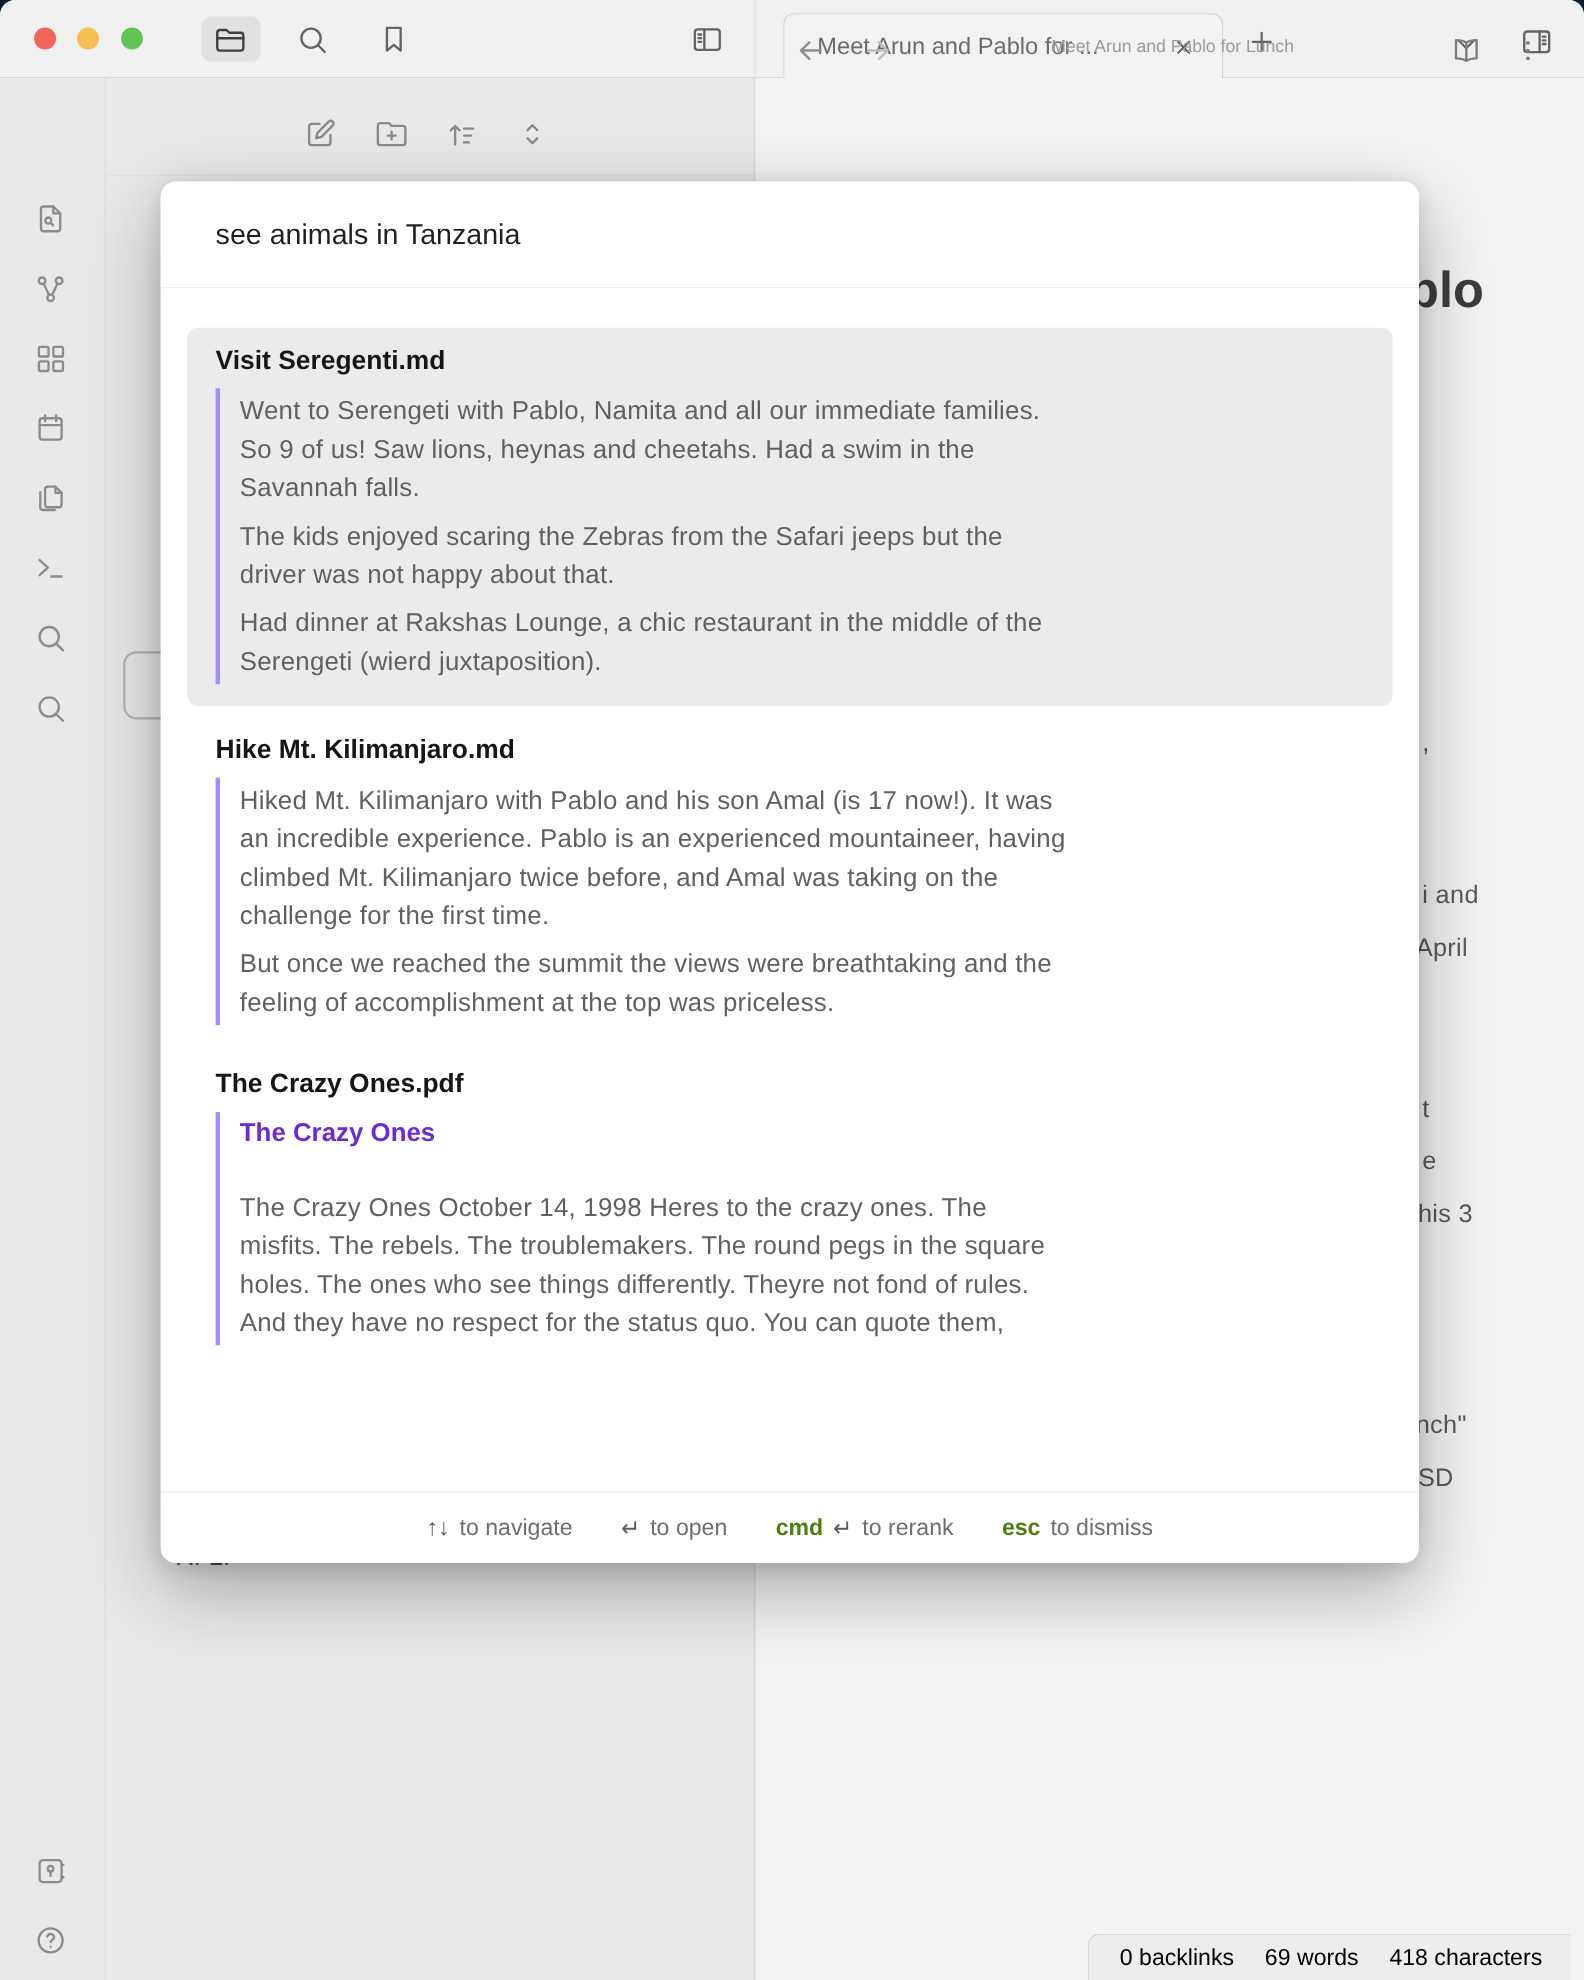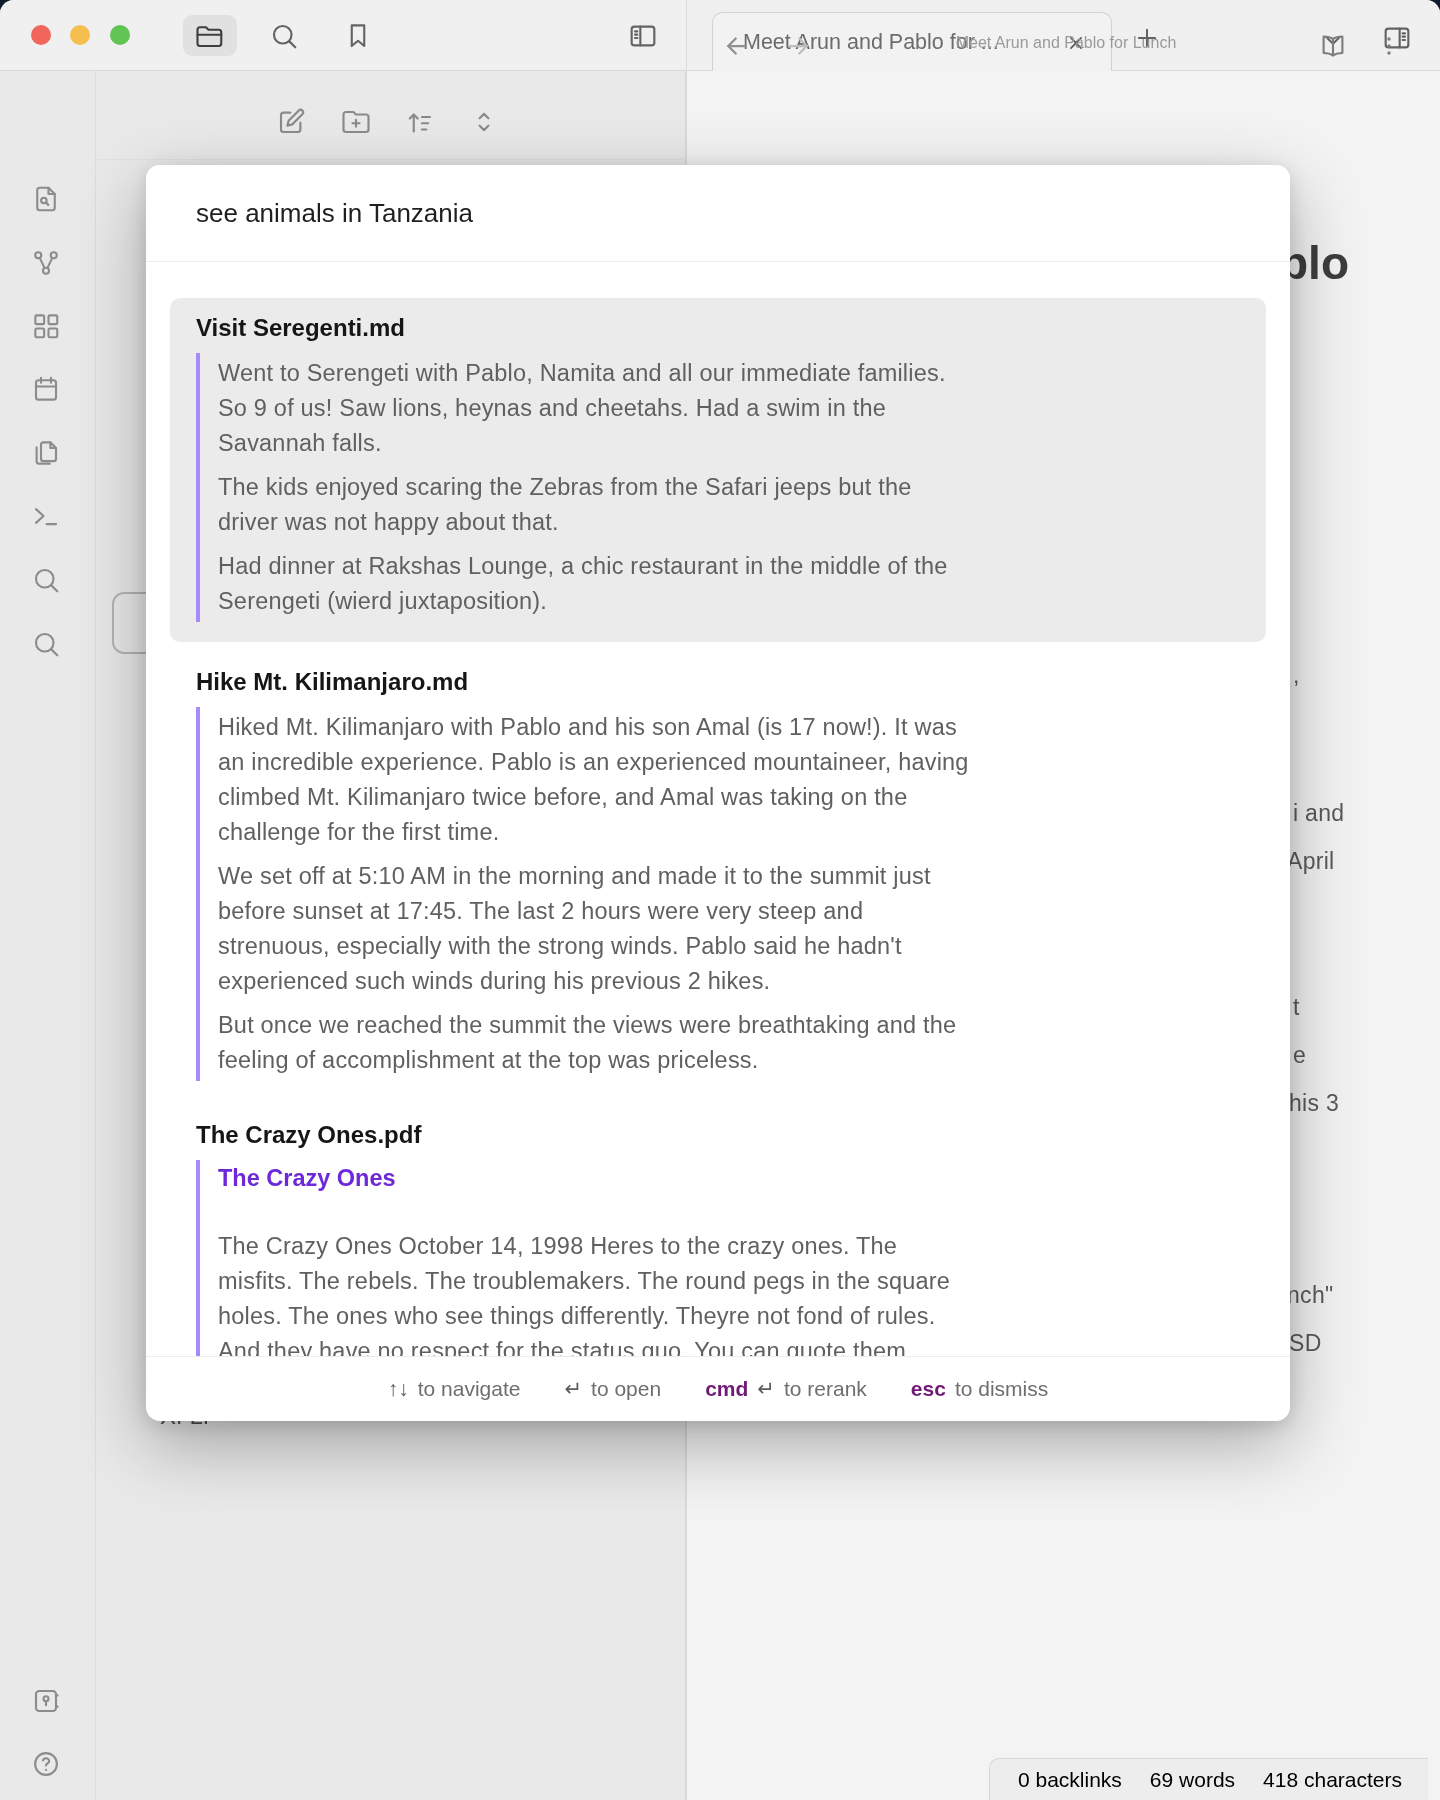--- a/index.html
+++ b/index.html
@@ -56,21 +56,21 @@
   .result.selected { background:#ebebeb; border-radius:10px; padding:16px 26px 20px 26px; }
   .result + .result { margin-top:26px; }
   .result.r3 { margin-top:40px; }
   .result-title { font-size:24px; line-height:28px; font-weight:700; color:#161616; margin-bottom:11px; }
   .quote { border-left:4px solid #a78bfa; padding:3px 0 3px 18px; }
   .quote p { font-size:23.5px; line-height:35px; color:#606060; letter-spacing:.2px; margin:0 0 9px 0; white-space:pre-line; max-width:958px; }
   .quote p:last-child { margin-bottom:0; }
   .quote-heading { font-size:23.5px; line-height:30px; font-weight:700; color:#6d28d9; margin-bottom:36px; }
   .modal-footer { height:65px; flex:none; border-top:1px solid #ececec; display:flex; align-items:center; justify-content:center; gap:44px; font-size:21px; color:#6e6e6e; }
   .hint { display:flex; align-items:center; gap:9px; white-space:nowrap; }
-  .hint .mod { font-weight:700; color:#701a75; }
+  .hint .mod { font-weight:700; color:#4d7c0f; }
   .hint .key { color:#5c5c5c; }
 
   svg { display:block; }
 </style>
 </head>
 <body>
 
 <div class="window">
 
   <div class="titlebar">
@@ -349,24 +349,20 @@
         </div>
       </div>
 
       <div class="result">
         <div class="result-title">Hike Mt. Kilimanjaro.md</div>
         <div class="quote">
           <p>Hiked Mt. Kilimanjaro with Pablo and his son Amal (is 17 now!). It was
 an incredible experience. Pablo is an experienced mountaineer, having
 climbed Mt. Kilimanjaro twice before, and Amal was taking on the
 challenge for the first time.</p>
-          <p>We set off at 5:10 AM in the morning and made it to the summit just
-before sunset at 17:45. The last 2 hours were very steep and
-strenuous, especially with the strong winds. Pablo said he hadn't
-experienced such winds during his previous 2 hikes.</p>
           <p>But once we reached the summit the views were breathtaking and the
 feeling of accomplishment at the top was priceless.</p>
         </div>
       </div>
 
       <div class="result r3">
         <div class="result-title">The Crazy Ones.pdf</div>
         <div class="quote">
           <div class="quote-heading">The Crazy Ones</div>
           <p>The Crazy Ones October 14, 1998 Heres to the crazy ones. The

